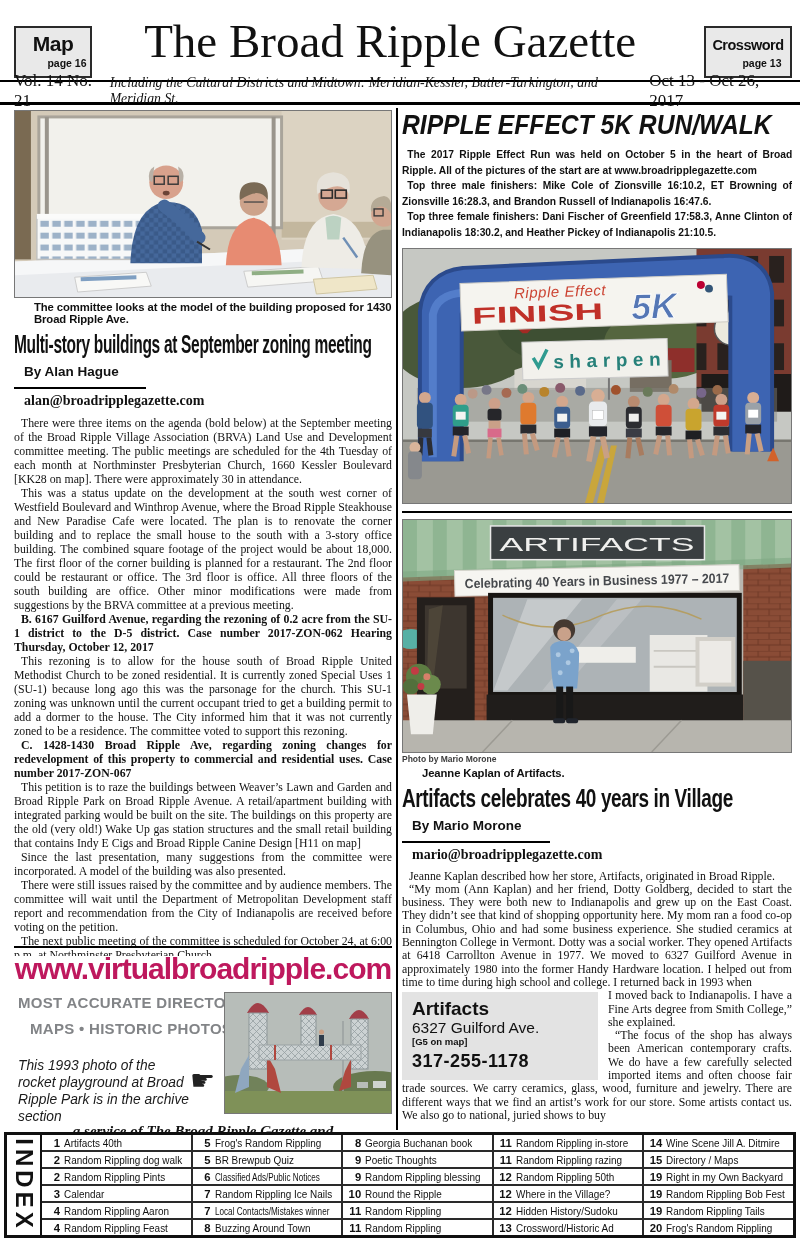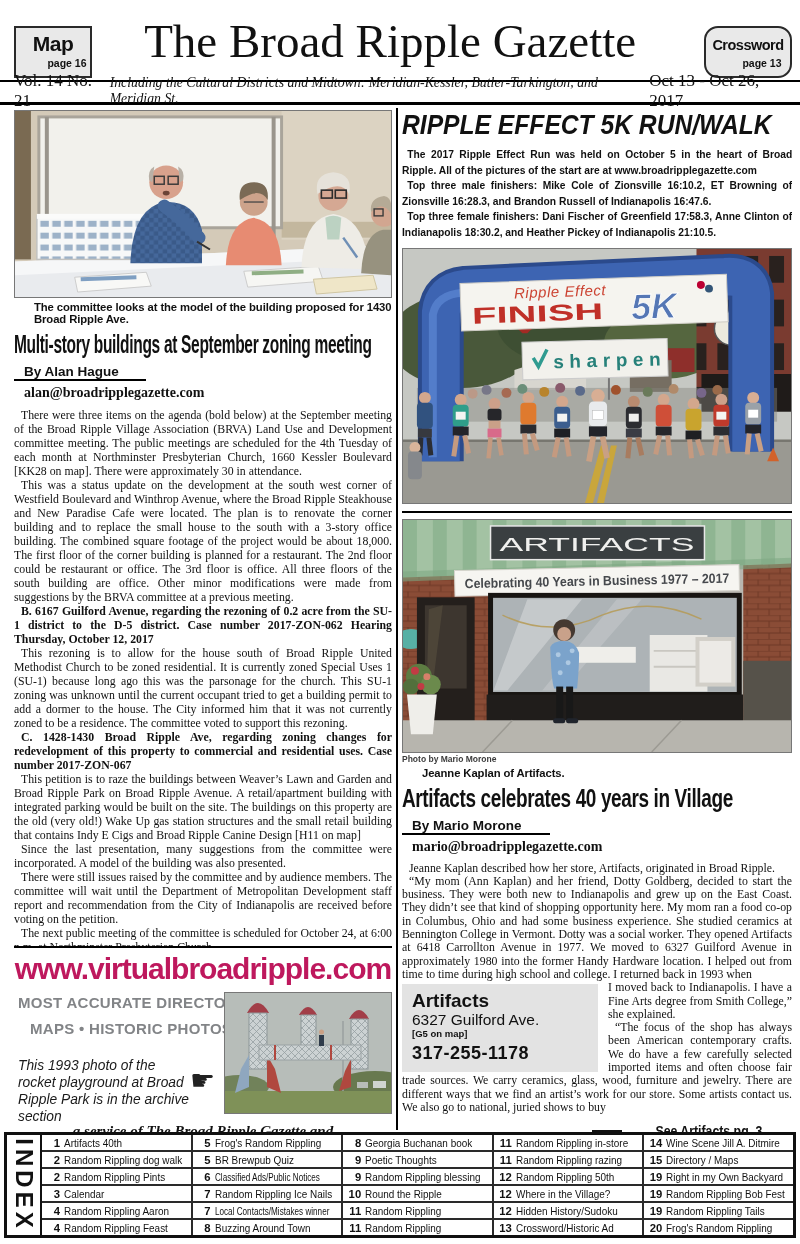--- a/index.html
+++ b/index.html
@@ -4,21 +4,21 @@
 <style>
   html,body{margin:0;padding:0;background:#fff;}
   .page{position:relative;width:800px;height:1240px;background:#fff;overflow:hidden;
         font-family:"Liberation Serif",serif;color:#111;}
   
   .masthead{position:absolute;top:0;left:0;width:800px;height:106px;}
   .corner-box{position:absolute;top:26px;width:78px;height:52px;border:2.5px solid #2a2a2a;
 mask:none;background:#e9e9e9;text-align:center;box-sizing:border-box;
       font-family:"Liberation Sans",sans-serif;}
   .map-box{left:14px;}
-  .crossword-box{left:auto;right:8px;width:88px;border-radius:14px;}
+  .crossword-box{left:auto;right:8px;width:88px;}
   .corner-title{font-weight:bold;font-size:21px;line-height:26px;margin-top:3px;letter-spacing:-0.5px;}
   .crossword-box .corner-title{font-size:14.5px;line-height:24px;margin-top:5px;}
   .corner-page{font-weight:bold;font-size:10.5px;line-height:12px;padding-left:28px;}
   .paper-title{position:absolute;top:14px;left:50%;transform:translateX(-52%);margin:0;
       font-family:"Liberation Serif",serif;font-weight:normal;font-size:47px;white-space:nowrap;}
   .vol-row{position:absolute;top:80px;left:0;width:800px;height:25px;border-top:2px solid #000;
       border-bottom:3px solid #000;box-sizing:border-box;display:flex;align-items:center;
       justify-content:space-between;padding:0 8px 2px 14px;}
   .vol,.dates{font-size:17px;}
   .tagline{font-style:italic;font-size:13.8px;}
@@ -31,21 +31,21 @@
   .photo-caption{font-family:"Liberation Sans",sans-serif;font-weight:bold;font-size:11.3px;
       margin-top:3px;letter-spacing:-0.1px;margin-left:20px;}
   .photo-credit{font-family:"Liberation Sans",sans-serif;font-weight:bold;font-size:8.5px;
       color:#3c3c3c;margin-top:1px;height:10px;}
   h2.headline{margin:5px 0 2px;height:29px;line-height:29px;white-space:nowrap;overflow:visible;}
   .hl-inner{display:inline-block;transform-origin:0 85%;font-family:"Liberation Sans",sans-serif;
       font-weight:bold;letter-spacing:-0.5px;font-size:25px;}
   .hl-left{transform:scaleX(0.62);}
   .hl-right{transform:scaleX(0.76);}
   .byline{font-family:"Liberation Sans",sans-serif;font-weight:bold;font-size:13.5px;
-      padding:3px 0 0 10px;border-bottom:2px solid #000;width:132px;box-sizing:border-box;}
+      padding:3px 0 8px 10px;border-bottom:2px solid #000;width:132px;box-sizing:border-box;}
   .byline-mario{width:148px;}
   .email{font-family:"Liberation Serif",serif;font-weight:bold;font-size:14px;padding:4px 0 2px 10px;}
   .body{margin-top:5px;}
   .bp{margin:0;font-size:11.8px;line-height:14px;text-align:justify;text-indent:7px;}
   .bp.bold{font-weight:bold;}
   .bp.cont{text-indent:0;}
   .zoning-body{max-height:540px;overflow:hidden;}
   .art-body .bp{line-height:13.3px;}
   
   .headline-5k{margin:4px 0 6px;height:30px;line-height:30px;white-space:nowrap;}

